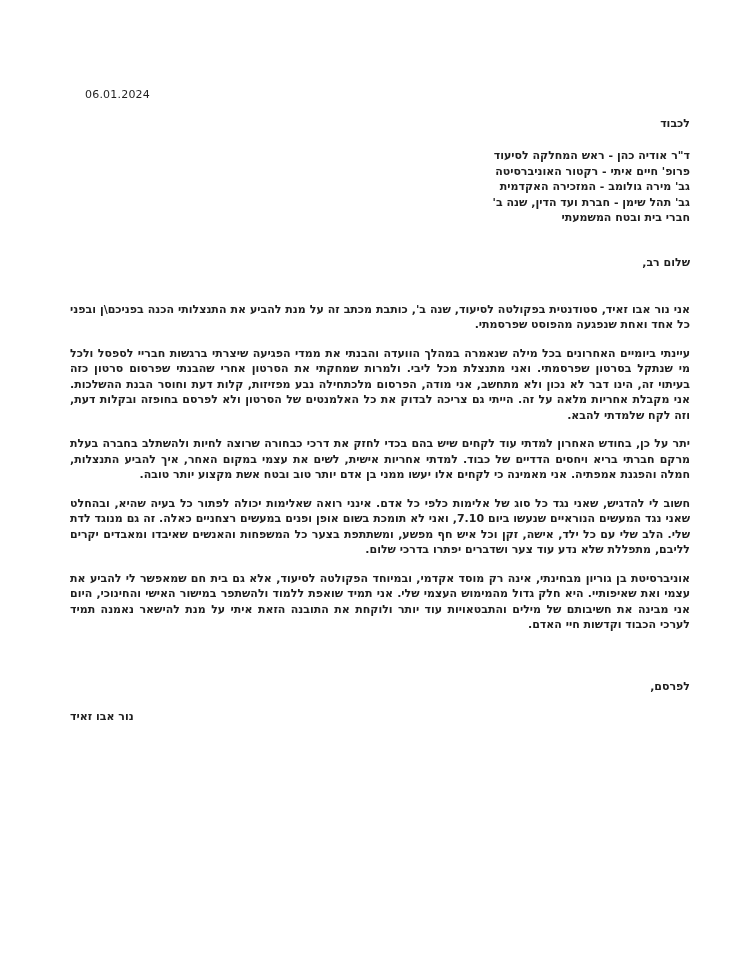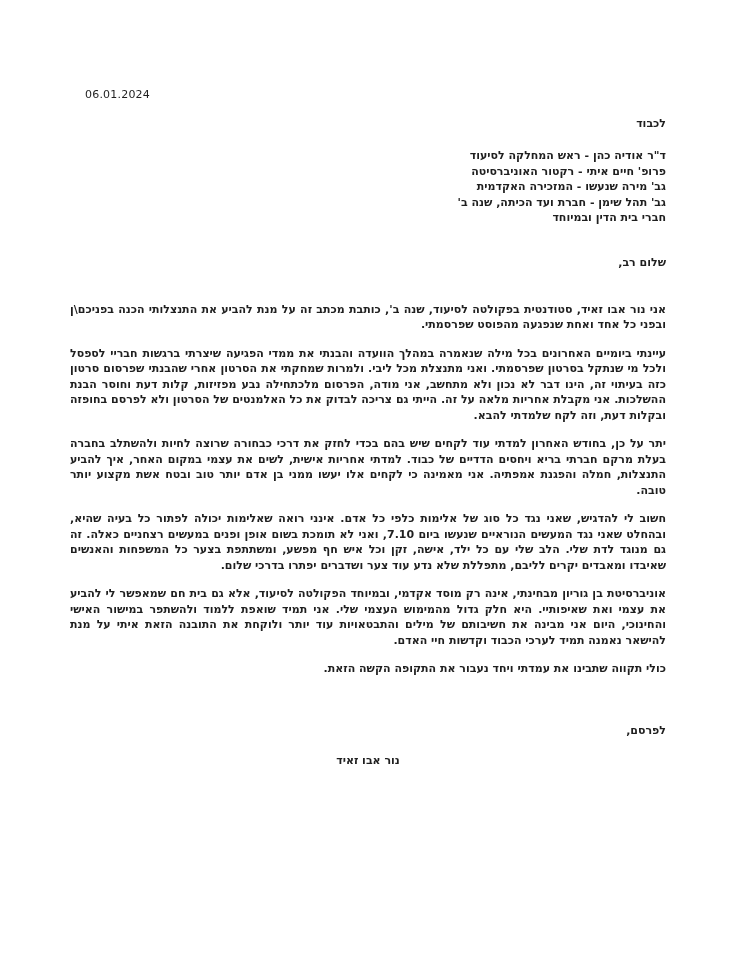--- a/index.html
+++ b/index.html
@@ -16,21 +16,21 @@
     position: absolute;
     left: 85px;
     top: 88px;
     direction: ltr;
     font-size: 11px;
     letter-spacing: 0.2px;
   }
   .content {
     position: absolute;
     top: 116px;
-    right: 76px;
+    right: 52px;
     left: 70px;
     direction: rtl;
     text-align: justify;
     font-size: 11px;
   }
   .salutation-header {
     font-weight: bold;
     line-height: 15px;
     margin-bottom: 17px;
     text-align: right;
@@ -51,51 +51,50 @@
   .closing {
     font-weight: bold;
     line-height: 15px;
     margin-top: 46px;
     margin-bottom: 15px;
     text-align: right;
   }
   .signature {
     font-weight: bold;
     line-height: 15px;
-    text-align: center;
+    text-align: left;
   }
 </style>
 </head>
 <body>
 
 <div class="page">
 
   <div class="date">06.01.2024</div>
 
   <div class="content">
 
     <div class="salutation-header">לכבוד</div>
 
     <div class="recipients">
       <div class="recipient-line">ד"ר אודיה כהן - ראש המחלקה לסיעוד</div>
       <div class="recipient-line">פרופ' חיים איתי - רקטור האוניברסיטה</div>
-      <div class="recipient-line">גב' מירה שנעשו - המזכירה האקדמית</div>
-      <div class="recipient-line">גב' תהל שימן - חברת ועד הכיתה, שנה ב'</div>
-      <div class="recipient-line">חברי בית הדין ובמיוחד</div>
+      <div class="recipient-line">גב' מירה גולומב - המזכירה האקדמית</div>
+      <div class="recipient-line">גב' תהל שימן - חברת ועד הדין, שנה ב'</div>
+      <div class="recipient-line">חברי בית ובטח המשמעתי</div>
     </div>
 
     <div class="greeting">שלום רב,</div>
 
     <div class="letter-body">
       <div class="body-paragraph">אני נור אבו זאיד, סטודנטית בפקולטה לסיעוד, שנה ב', כותבת מכתב זה על מנת להביע את התנצלותי הכנה בפניכם\ן ובפני כל אחד ואחת שנפגעה מהפוסט שפרסמתי.</div>
       <div class="body-paragraph">עיינתי ביומיים האחרונים בכל מילה שנאמרה במהלך הוועדה והבנתי את ממדי הפגיעה שיצרתי ברגשות חבריי לספסל ולכל מי שנתקל בסרטון שפרסמתי. ואני מתנצלת מכל ליבי. ולמרות שמחקתי את הסרטון אחרי שהבנתי שפרסום סרטון כזה בעיתוי זה, הינו דבר לא נכון ולא מתחשב, אני מודה, הפרסום מלכתחילה נבע מפזיזות, קלות דעת וחוסר הבנת ההשלכות. אני מקבלת אחריות מלאה על זה. הייתי גם צריכה לבדוק את כל האלמנטים של הסרטון ולא לפרסם בחופזה ובקלות דעת, וזה לקח שלמדתי להבא.</div>
       <div class="body-paragraph">יתר על כן, בחודש האחרון למדתי עוד לקחים שיש בהם בכדי לחזק את דרכי כבחורה שרוצה לחיות ולהשתלב בחברה בעלת מרקם חברתי בריא ויחסים הדדיים של כבוד. למדתי אחריות אישית, לשים את עצמי במקום האחר, איך להביע התנצלות, חמלה והפגנת אמפתיה. אני מאמינה כי לקחים אלו יעשו ממני בן אדם יותר טוב ובטח אשת מקצוע יותר טובה.</div>
       <div class="body-paragraph">חשוב לי להדגיש, שאני נגד כל סוג של אלימות כלפי כל אדם. אינני רואה שאלימות יכולה לפתור כל בעיה שהיא, ובהחלט שאני נגד המעשים הנוראיים שנעשו ביום 7.10, ואני לא תומכת בשום אופן ופנים במעשים רצחניים כאלה. זה גם מנוגד לדת שלי. הלב שלי עם כל ילד, אישה, זקן וכל איש חף מפשע, ומשתתפת בצער כל המשפחות והאנשים שאיבדו ומאבדים יקרים לליבם, מתפללת שלא נדע עוד צער ושדברים יפתרו בדרכי שלום.</div>
       <div class="body-paragraph">אוניברסיטת בן גוריון מבחינתי, אינה רק מוסד אקדמי, ובמיוחד הפקולטה לסיעוד, אלא גם בית חם שמאפשר לי להביע את עצמי ואת שאיפותיי. היא חלק גדול מהמימוש העצמי שלי. אני תמיד שואפת ללמוד ולהשתפר במישור האישי והחינוכי, היום אני מבינה את חשיבותם של מילים והתבטאויות עוד יותר ולוקחת את התובנה הזאת איתי על מנת להישאר נאמנה תמיד לערכי הכבוד וקדשות חיי האדם.</div>
-      <div class="body-paragraph">כולי תקווה שתבינו את עמדתי ויחד נעבור את התקופה הקשה הזאת.</div>
     </div>
 
     <div class="closing">לפרסם,</div>
 
     <div class="signature">נור אבו זאיד</div>
 
   </div>
 </div>
 
 </body></html>

